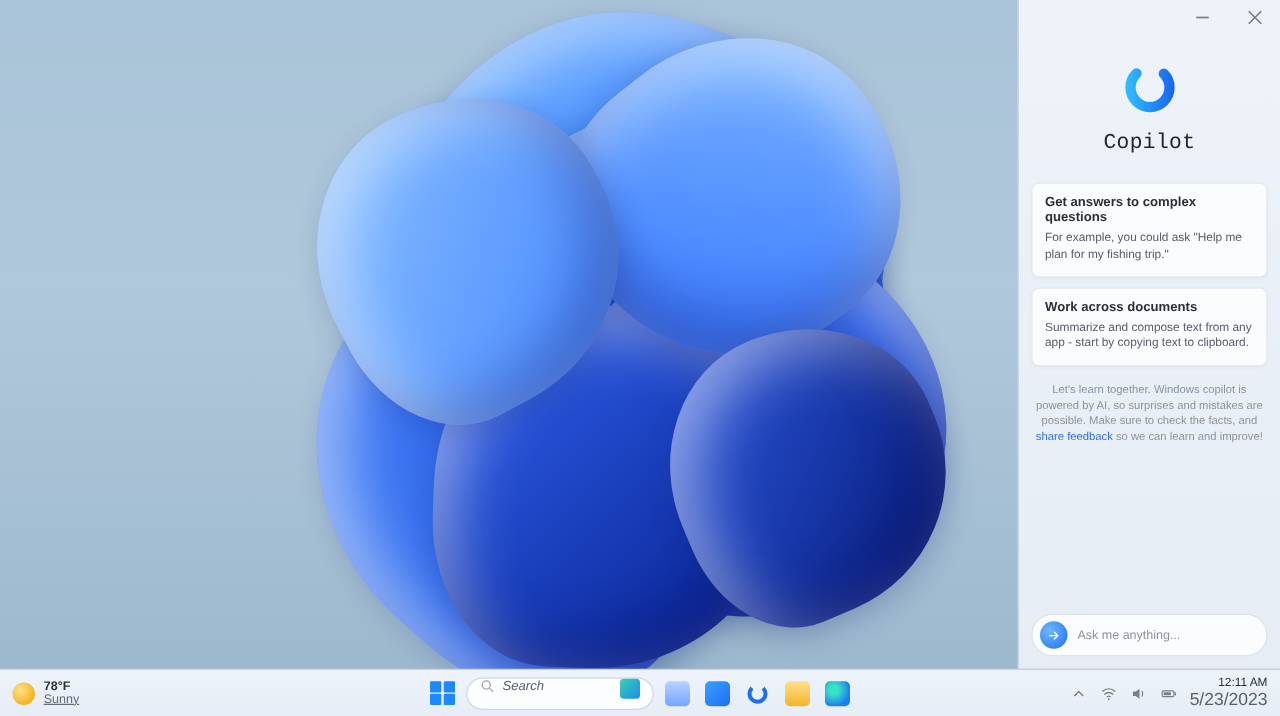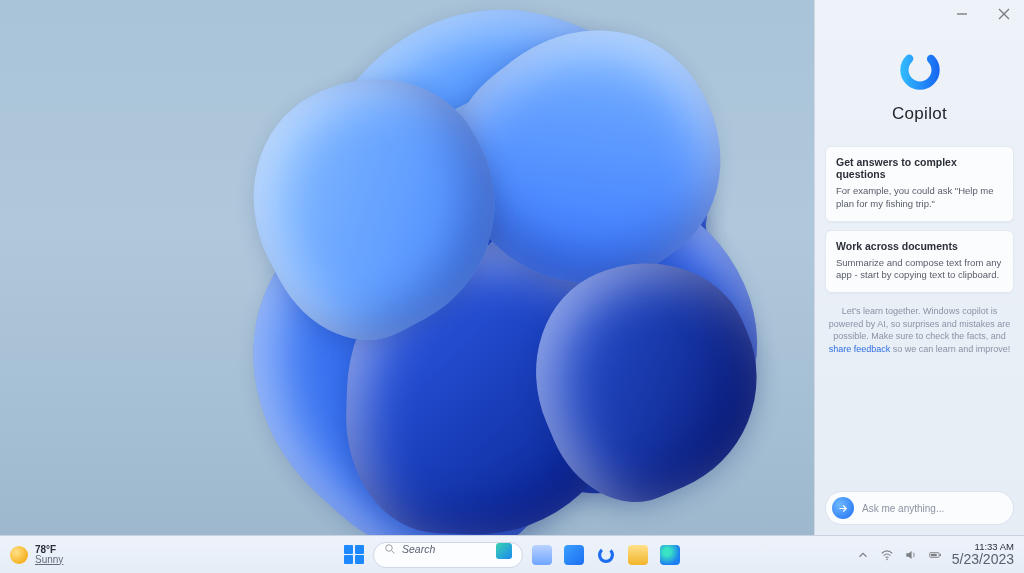--- a/index.html
+++ b/index.html
@@ -32,21 +32,21 @@
   .copilot {
     position:absolute; right:0; top:0; bottom:38px; width:210px;
     background:linear-gradient(180deg,#eef3f9 0%, #e9eff7 60%, #e7edf5 100%);
     border-left:1px solid #d0d7e2; padding:6px 10px 8px; color:#2e323a;
     display:flex; flex-direction:column;
   }
   .copilot-header{display:flex;justify-content:flex-end;gap:26px;padding:0 2px;}
   .hdr-btn{width:16px;height:16px;display:flex;align-items:center;justify-content:center;opacity:.65;cursor:pointer;}
   .hdr-btn svg{width:12px;height:12px;}
 
-  .copilot-brand{display:flex;flex-direction:column;align-items:center;margin-top:26px;margin-bottom:14px;}
+  .copilot-brand{display:flex;flex-direction:column;align-items:center;margin-top:26px;margin-bottom:14px;font-family:Liberation Mono, monospace;}
   .copilot-logo{width:44px;height:44px;}
   .copilot-title{font-size:17px;font-weight:500;margin-top:8px;letter-spacing:.3px;color:#23252b;}
 
   .card{background:#fbfcfe;border:1px solid #e3e8f1;border-radius:6px;padding:9px 10px 10px;margin-top:8px;
         box-shadow:0 1px 2px rgba(80,100,140,.05);}
   .card h4{font-size:10.5px;font-weight:600;color:#2b2f38;margin-bottom:5px;}
   .card p{font-size:9.5px;line-height:1.35;color:#575c68;}
 
   .disclaimer{font-size:9px;line-height:1.4;color:#8a93a4;text-align:center;margin:12px 2px 0;}
   .disclaimer a{color:#2f6fe3;text-decoration:none;}
@@ -230,17 +230,17 @@
     <svg class="sys-ic" viewBox="0 0 24 24">
         <path d="M4 9v6h4l5 4V5L8 9H4z" fill="#444"></path>
         <path d="M16 8c1.8 1.6 1.8 6.4 0 8" fill="none" stroke="#444" stroke-width="1.6"></path>
       </svg>
     <svg class="sys-ic" viewBox="0 0 24 24">
         <rect x="3" y="8" width="16" height="8" rx="1.5" fill="none" stroke="#444" stroke-width="1.6"></rect>
         <rect x="20" y="10" width="2" height="4" fill="#444"></rect>
         <rect x="5" y="10" width="10" height="4" fill="#444"></rect>
       </svg>
     <div class="clock">
-      <span class="time">11:33 AM</span>
+      <span class="time">12:11 AM</span>
       <span class="date">5/23/2023</span>
     </div>
   </div>
 </div>
 
 </body></html>

